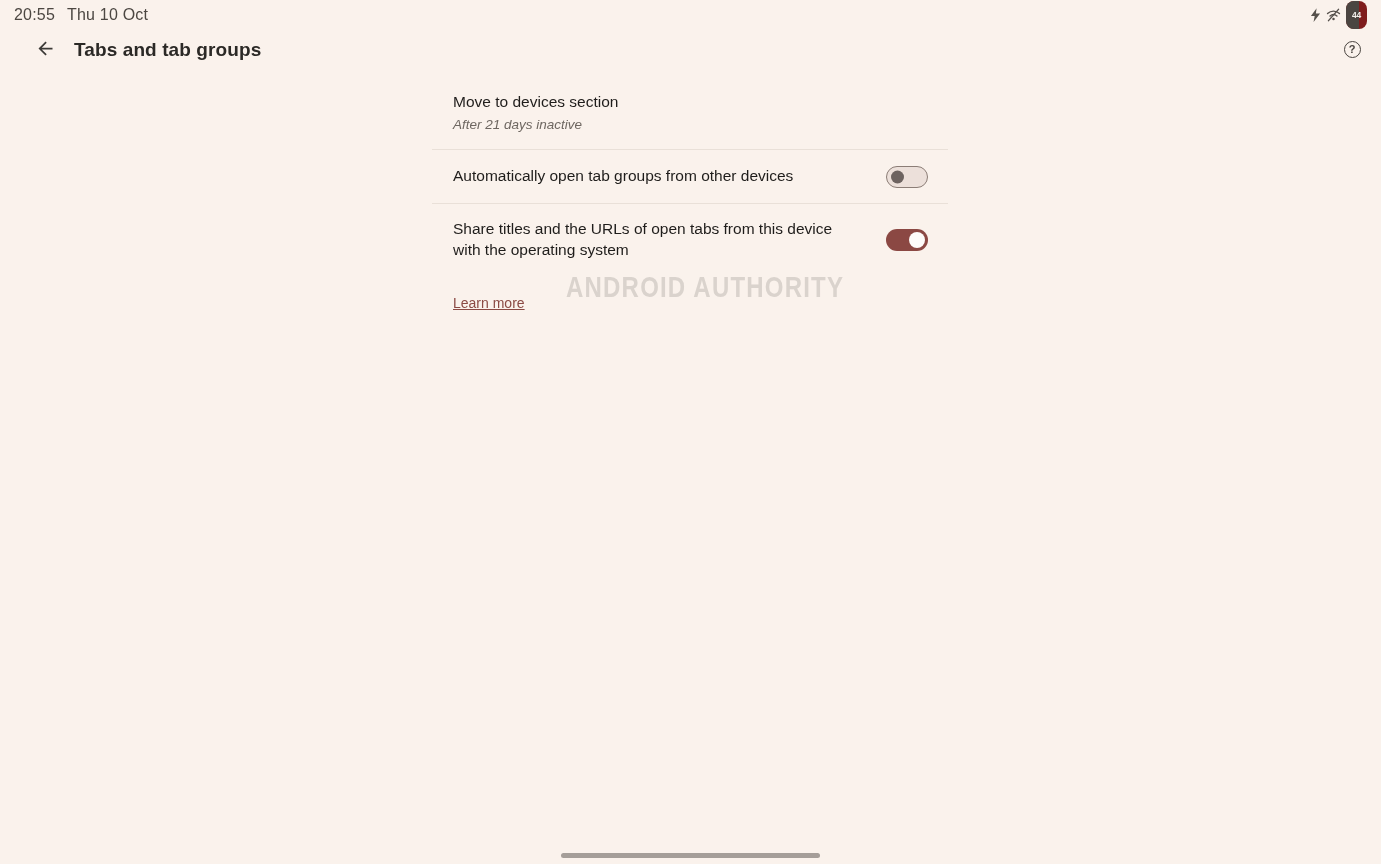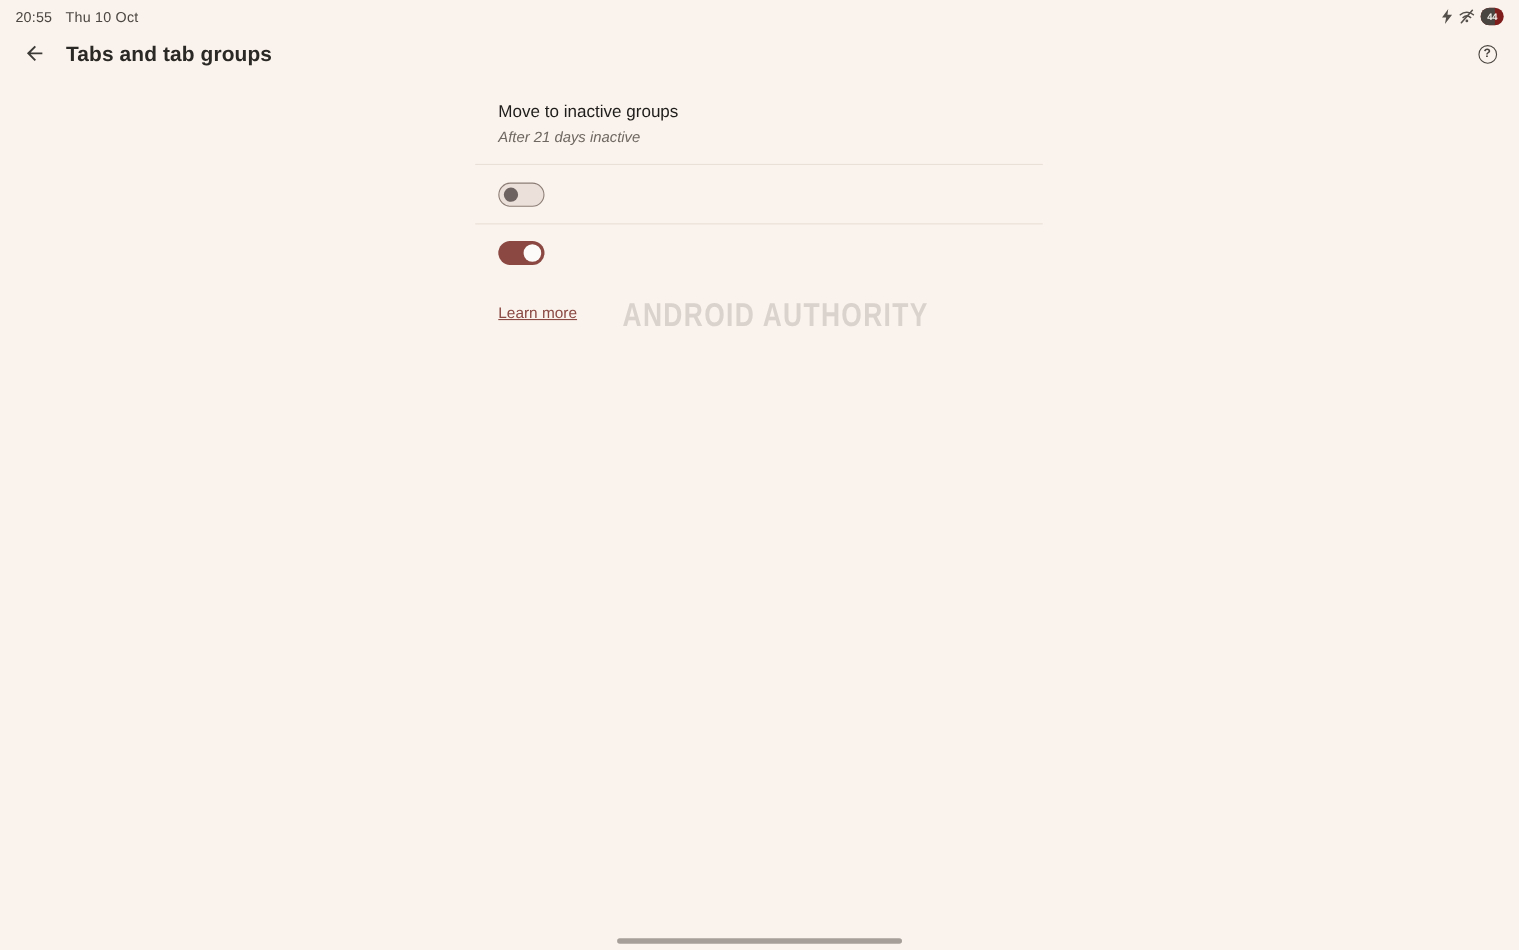--- a/index.html
+++ b/index.html
@@ -12,36 +12,36 @@
     overflow: hidden;
   }
 
   
   .status-bar {
     position: absolute; top: 0; left: 0; right: 0; height: 30px;
     display: flex; align-items: center; justify-content: space-between;
     padding: 0 14px;
   }
   .status-left { display: flex; align-items: center; gap: 12px;
-    font-size: 13px; color: #4c4742; letter-spacing: .2px; }
+    font-size: 16px; color: #4c4742; letter-spacing: .2px; }
   .status-right { display: flex; align-items: center; gap: 5px; }
   .status-right svg { display: block; }
   .battery {
-    position: relative; width: 21px; height: 16px; border-radius: 8px;
+    position: relative; width: 21px; height: 28px; border-radius: 8px;
     background: #7f1d1d; overflow: hidden;
   }
   .battery-fill { position: absolute; left: 0; top: 0; bottom: 0; width: 62%; background: #4b4541; }
   .battery-text {
     position: absolute; inset: 0; display: flex; align-items: center; justify-content: center;
     font-size: 8.5px; font-weight: bold; color: #f3efeb; letter-spacing: -.3px;
   }
 
   
   .app-bar {
-    position: absolute; top: 28px; left: 0; right: 0; height: 44px;
+    position: absolute; top: 28px; left: 14px; right: 0; height: 44px;
     display: flex; align-items: center;
   }
   .back-button {
     width: 40px; height: 40px; margin-left: 11px;
     display: flex; align-items: center; justify-content: center;
     background: transparent; border: none; cursor: pointer; border-radius: 50%;
   }
   .page-title { margin-left: 9px; font-size: 19px; color: #2b2926; letter-spacing: .1px; }
   .help-button {
     position: absolute; right: 10px; top: 2px;
@@ -145,35 +145,37 @@
   </button>
   <h1 class="page-title">Tabs and tab groups</h1>
   <button class="help-button">
     <span class="help-circle">?</span>
   </button>
 </div>
 
 <div class="content">
 
   <div class="row-move">
-    <div class="row-title">Move to inactive groups</div>
+    <div class="row-title">Move to devices section</div>
     <div class="row-subtitle">After 21 days inactive</div>
   </div>
 
   <div class="divider"></div>
 
   <div class="row-switch single">
+    <div class="row-label">Automatically open tab groups from other devices</div>
     <div class="switch off">
       <div class="switch-thumb"></div>
     </div>
   </div>
 
   <div class="divider"></div>
 
   <div class="row-switch multi">
+    <div class="row-label">Share titles and the URLs of open tabs from this device with the operating system</div>
     <div class="switch on">
       <div class="switch-thumb"></div>
     </div>
   </div>
 
   <a class="learn-more">Learn more</a>
 </div>
 
 <div class="watermark">ANDROID AUTHORITY</div>
 

